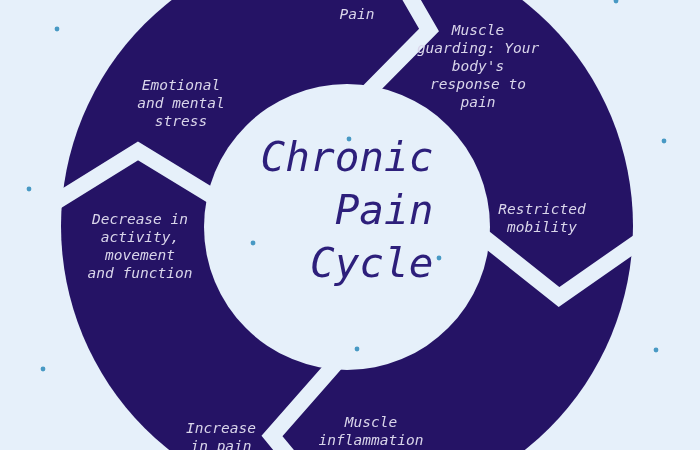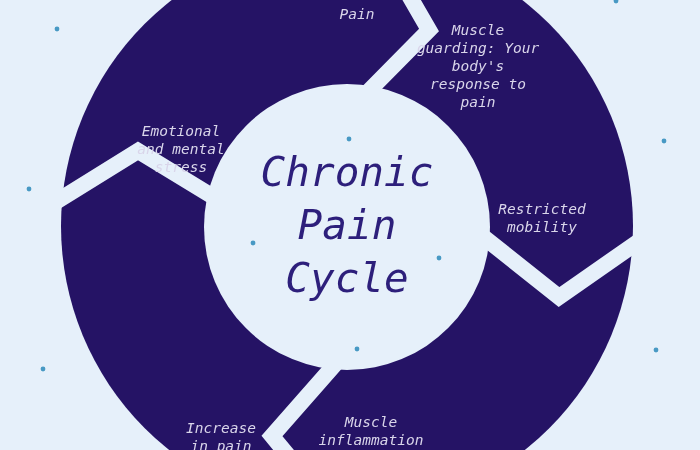--- a/index.html
+++ b/index.html
@@ -40,22 +40,22 @@
     color: #2d1f7b;
   }
   
   .lbl-pain          { left: 357px; top: 14px; }
   .lbl-guarding      { left: 478px; top: 66px; }
   .lbl-restricted    { left: 542px; top: 218px; }
   .lbl-weaken        { left: 516px; top: 341px; }
   .lbl-inflammation  { left: 371px; top: 431px; }
   .lbl-increase      { left: 221px; top: 410px; margin-top: 27px; }
   .lbl-decrease      { left: 140px; top: 246px; }
-  .lbl-emotional     { left: 181px; top: 103px; margin-top: 46px; }
-  .ttl-center        { left: 347px; top: 225px; }
+  .lbl-emotional     { left: 181px; top: 103px; }
+  .ttl-center        { left: 347px; top: 210px; text-align: right; }
 </style>
 </head>
 <body>
 
 <div class="canvas">
 
   <svg class="diagram-svg" viewBox="0 0 700 450">
 
     <rect x="0" y="0" width="700" height="450" fill="#e6f0fa"></rect>
 
@@ -87,20 +87,24 @@
 guarding: Your
 body's
 response to
 pain</div>
   <div class="stage-label lbl-restricted">Restricted
 mobility</div>
   <div class="stage-label lbl-inflammation">Muscle
 inflammation</div>
   <div class="stage-label lbl-increase">Increase
 in pain</div>
+  <div class="stage-label lbl-decrease">Decrease in
+activity,
+movement
+and function</div>
   <div class="stage-label lbl-emotional">Emotional
 and mental
 stress</div>
 
   <div class="diagram-title ttl-center">Chronic
 Pain
 Cycle</div>
 
 </div>
 

